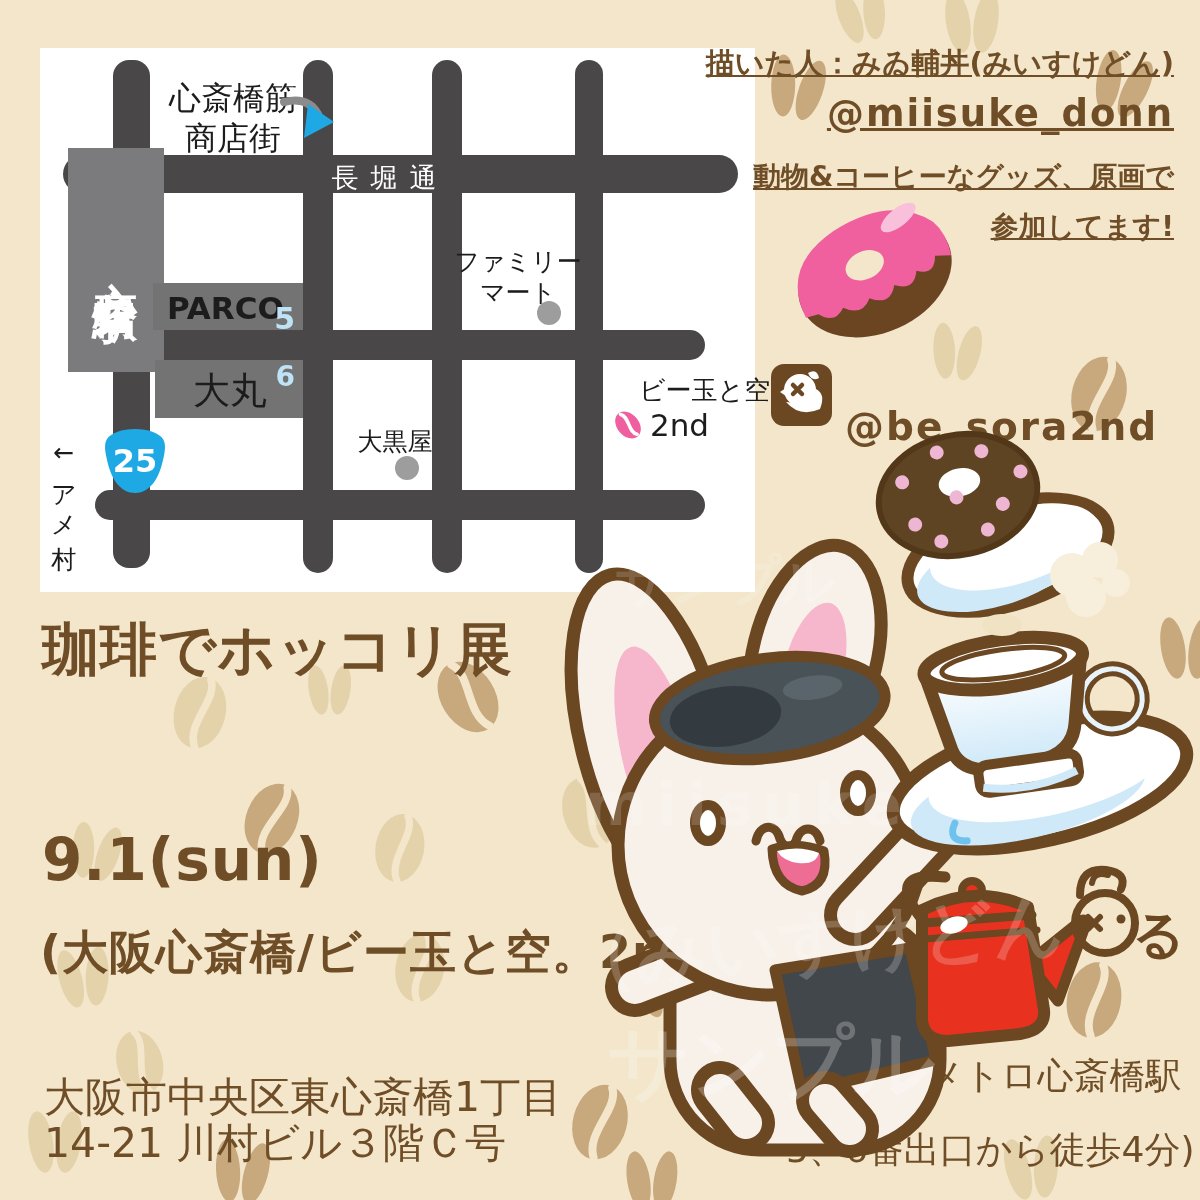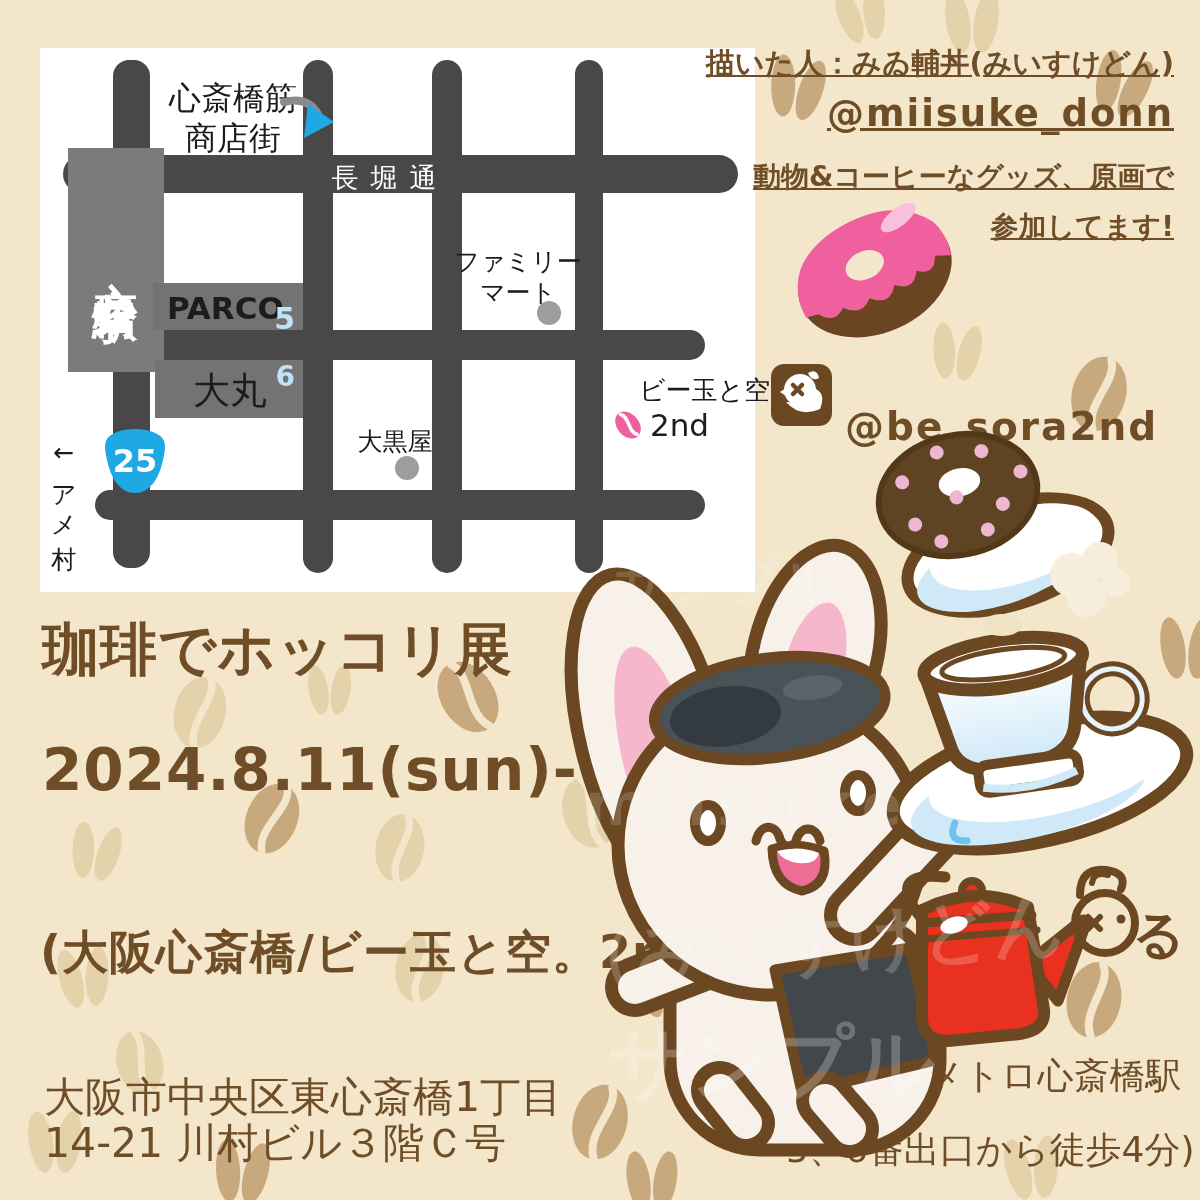--- a/index.html
+++ b/index.html
@@ -232,21 +232,21 @@
         <circle cx="166" cy="62" r="7" fill="#efb6d3"></circle>
       <circle cx="52" cy="92" r="7" fill="#efb6d3"></circle>
         <circle cx="98" cy="74" r="7" fill="#efb6d3"></circle>
       <circle cx="142" cy="90" r="7" fill="#efb6d3"></circle>
         <circle cx="74" cy="114" r="7" fill="#efb6d3"></circle>
       <circle cx="122" cy="112" r="7" fill="#efb6d3"></circle>
     </g>
   </svg>
 
   <div class="big brown" style="top:612px;font-size:57px;">珈琲でホッコリ展</div>
-  <div class="big brown" style="top:736px;font-size:58px;">2024.8.11(sun)-</div>
+  <div class="big brown" style="top:826px;font-size:58px;">9.1(sun)</div>
   <div class="big brown" style="top:922px;left:40px;font-size:46px;">(大阪心斎橋/ビー玉と空。2nd)</div>
   <div class="mid brown" style="left:44px;top:1070px;font-size:41px;">大阪市中央区東心斎橋1丁目</div>
   <div class="mid brown" style="left:44px;top:1116px;font-size:41px;">14-21 川村ビル３階Ｃ号</div>
 
   <div class="mid brown" style="left:913px;top:1052px;font-size:36px;">(メトロ心斎橋駅</div>
   <div class="mid brown" style="left:786px;top:1126px;font-size:36px;">5、6番出口から徒歩4分)</div>
 
   <svg class="abs" style="left:520px;top:515px;z-index:4;" width="680" height="685" viewBox="0 0 680 685">
     <defs>
       <linearGradient id="cupGrad" x1="0" y1="0" x2="0" y2="1">

